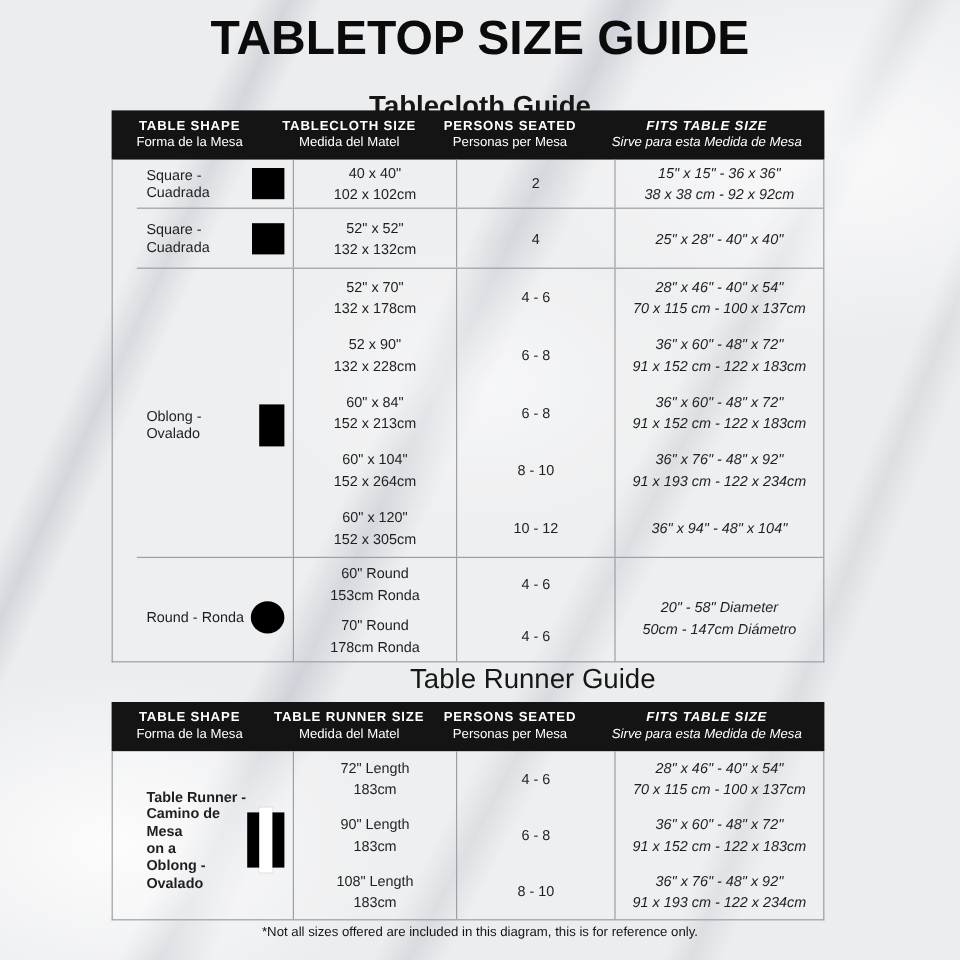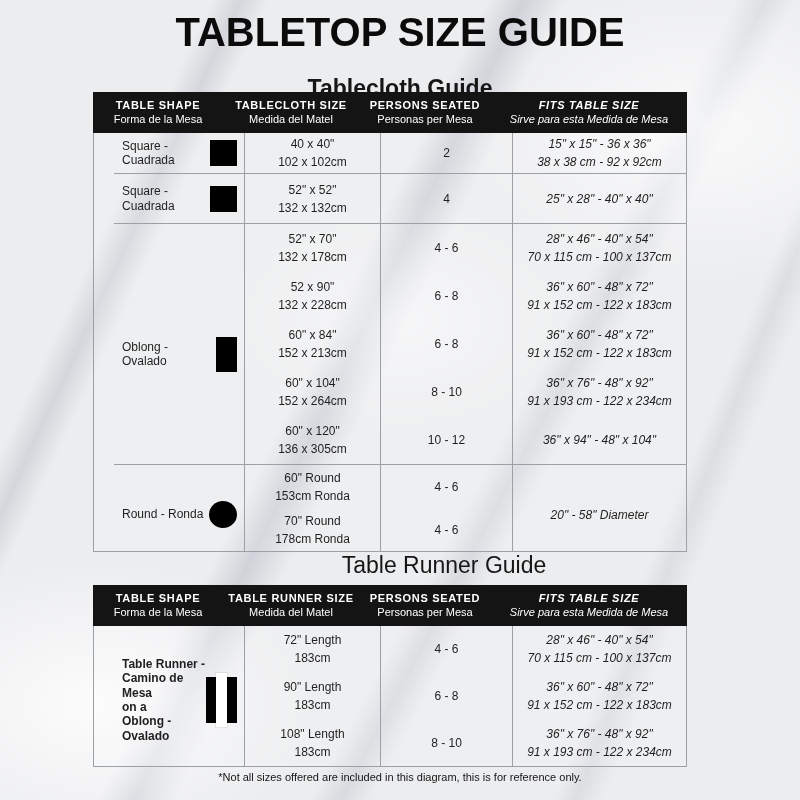--- a/index.html
+++ b/index.html
@@ -178,21 +178,21 @@
           <div class="entry">
             <div>60" x 84"</div>
             <div>152 x 213cm</div>
           </div>
           <div class="entry">
             <div>60" x 104"</div>
             <div>152 x 264cm</div>
           </div>
           <div class="entry">
             <div>60" x 120"</div>
-            <div>136 x 305cm</div>
+            <div>152 x 305cm</div>
           </div>
         </div>
         <div class="cell col-persons stack">
           <div class="entry">4 - 6</div>
           <div class="entry">6 - 8</div>
           <div class="entry">6 - 8</div>
           <div class="entry">8 - 10</div>
           <div class="entry">10 - 12</div>
         </div>
         <div class="cell col-fits stack">
@@ -233,20 +233,21 @@
             <div>178cm Ronda</div>
           </div>
         </div>
         <div class="cell col-persons stack">
           <div class="entry">4 - 6</div>
           <div class="entry">4 - 6</div>
         </div>
         <div class="cell col-fits stack">
           <div class="entry merged">
             <div>20" - 58" Diameter</div>
+            <div>50cm - 147cm Diámetro</div>
           </div>
         </div>
       </div>
 
     </div>
   </div>
 
   <div class="guide-title runner">Table Runner Guide</div>
 
   <div class="guide-table runnertbl">

